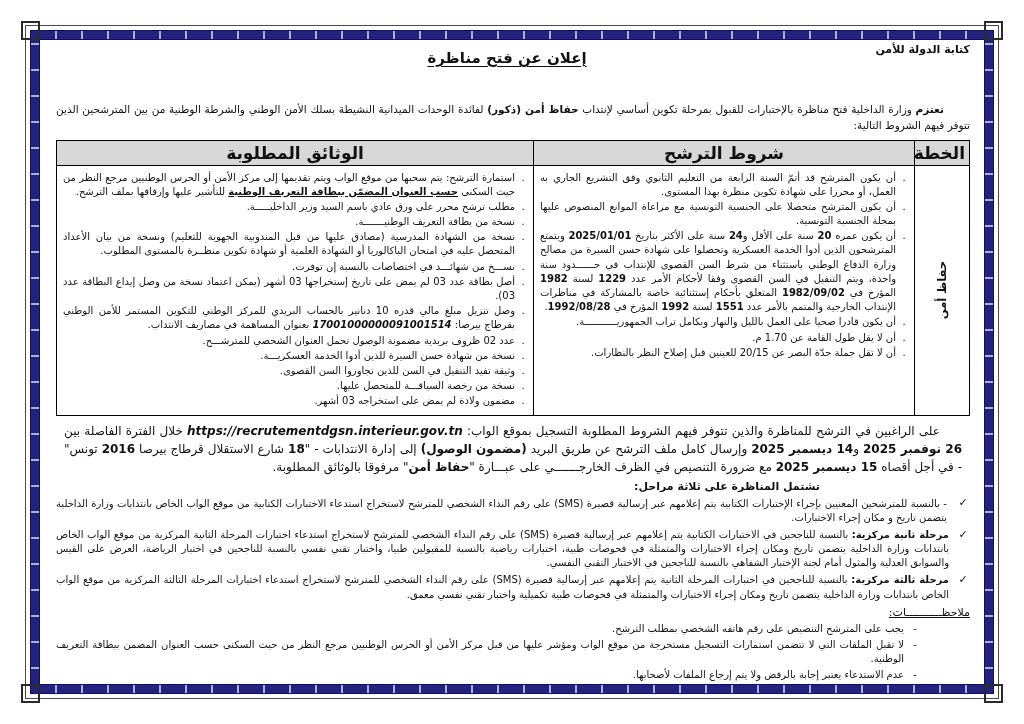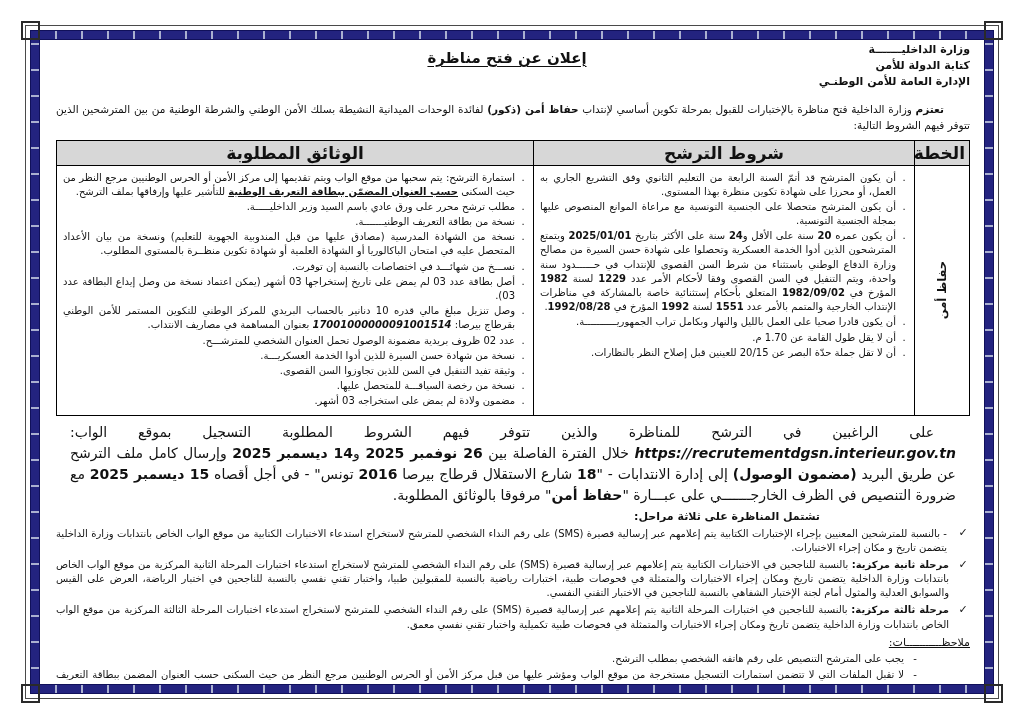--- a/index.html
+++ b/index.html
@@ -36,21 +36,21 @@
   table.req th{background:#d7d7d7;font-size:17px;font-weight:bold;padding:2px 4px;text-align:center;}
   .th-plan{width:46px;} .th-cond{width:372px;}
   td.plan-cell{position:relative;background:#fff;}
   .plan-text{position:absolute;top:50%;left:50%;transform:translate(-50%,-50%) rotate(-90deg);
     white-space:nowrap;font-weight:bold;font-size:11.5px;}
   td.cell{vertical-align:top;padding:5px 6px;font-size:10px;line-height:1.42;}
   .li{display:flex;gap:4px;margin-bottom:1px;}
   .li-bullet{flex:0 0 8px;text-align:center;}
   .li-text{flex:1;text-align:justify;}
 
-  .reg{margin:6px 14px 4px;font-size:14px;line-height:1.5;text-align:justify;text-indent:22px;}
+  .reg{margin:6px 8px 4px;font-size:12px;line-height:1.5;text-align:justify;text-indent:22px;}
 
   .stages-heading{font-size:11px;font-weight:bold;margin:2px 150px 3px 0;text-align:right;}
   .stage{display:flex;gap:7px;margin-bottom:3px;font-size:10px;line-height:1.42;}
   .check{flex:0 0 14px;font-size:11px;line-height:1.3;text-align:center;}
   .stage-body{flex:1;}
   .stage-text{margin:0;text-align:justify;}
   .stage-sub{margin:1px 2px 0 0;text-align:justify;}
   .stage-sub:empty{display:none;}
 
   .notes-heading{font-size:11px;font-weight:normal;margin:4px 0 3px;}
@@ -70,23 +70,21 @@
   <div class="band band-right"></div>
   <div class="knot tl"></div>
   <div class="knot tr"></div>
   <div class="knot bl"></div>
   <div class="knot br"></div>
 
   <div class="content">
 
     <div class="top-row">
       <div class="ministry">
-        <div>وزارة الداخليـــــــة</div>
         <div>كتابة الدولة للأمن</div>
-        <div>الإدارة العامة للأمن الوطنـي</div>
       </div>
       <div class="doc-title">
         <span class="u">إعلان عن فتح مناظرة</span>
       </div>
     </div>
 
     <p class="intro"><span class="b">تعتزم</span><span> وزارة الداخلية فتح مناظرة بالإختبارات للقبول بمرحلة تكوين أساسي لإنتداب </span><span class="b">حفاظ أمن (ذكور)</span><span> لفائدة الوحدات الميدانية النشيطة بسلك الأمن الوطني والشرطة الوطنية من بين المترشحين الذين تتوفر فيهم الشروط التالية:</span></p>
 
     <table class="req">
       <thead>

